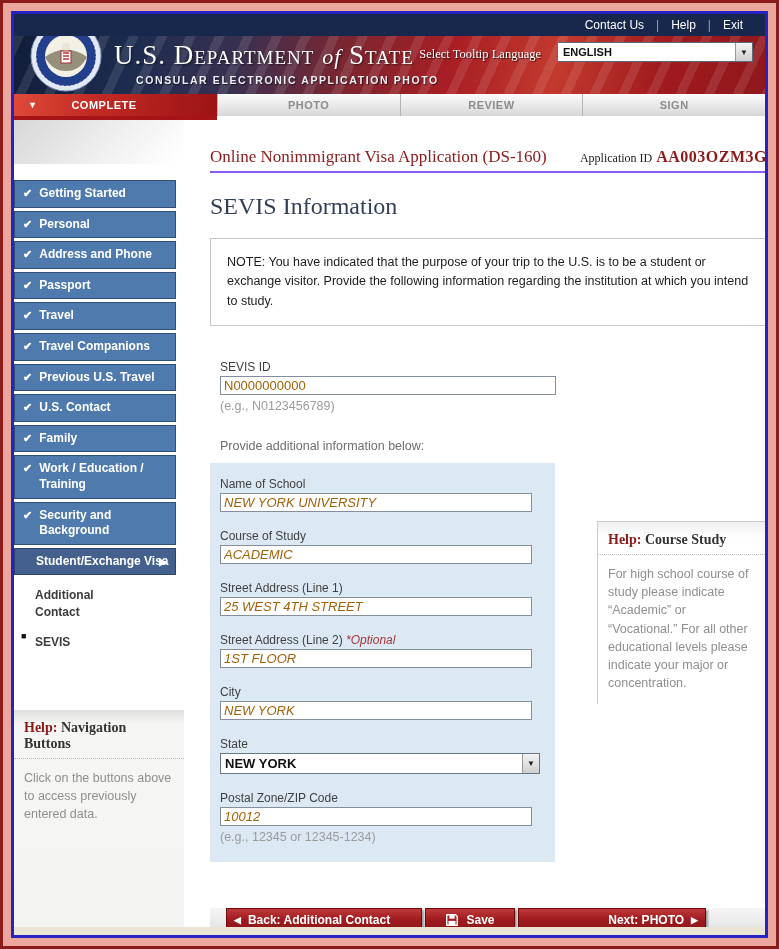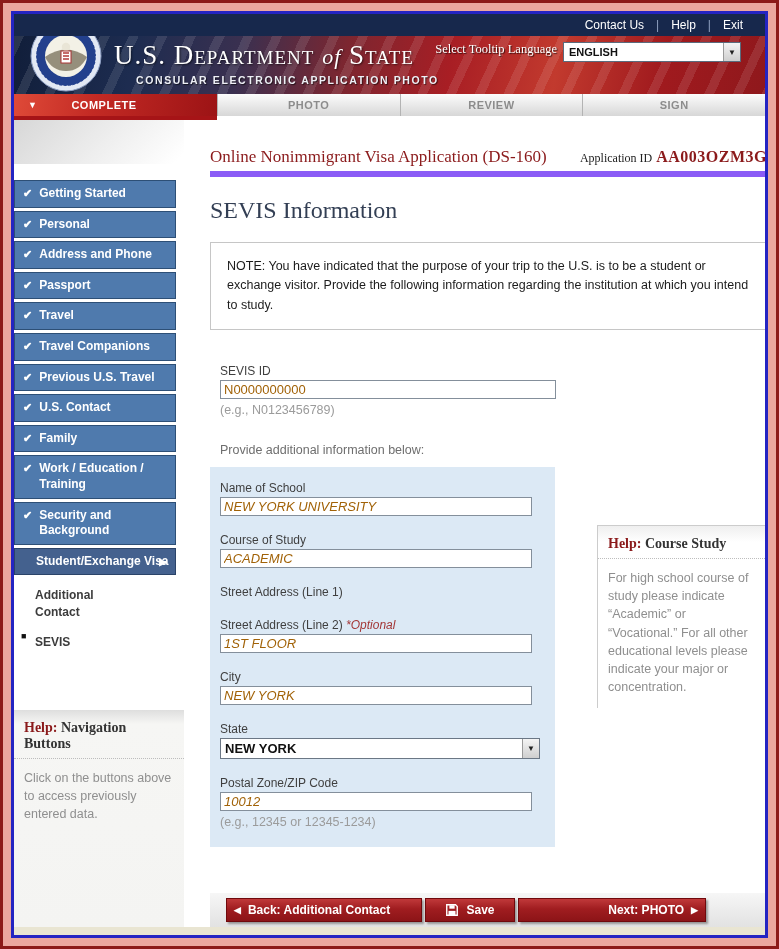--- a/index.html
+++ b/index.html
@@ -24,27 +24,27 @@
   .banner::before { content:""; position:absolute; inset:0;
       background:repeating-linear-gradient(115deg, rgba(255,255,255,0.10) 0 9px, rgba(255,255,255,0) 9px 26px);
       pointer-events:none; }
   .seal { position:absolute; left:16px; top:-16px; width:72px; height:72px; z-index:5; }
   .agency { position:absolute; left:100px; top:6px; color:#ffffff; }
   .agency-title { font-family:"Liberation Serif", serif; font-variant:small-caps;
       font-size:27px; letter-spacing:1px; text-shadow:1px 1px 2px rgba(0,0,0,0.6); line-height:1; }
   .agency-title .of { font-style:italic; font-variant:normal; font-size:22px; }
   .agency-sub { font-size:10.5px; font-weight:bold; letter-spacing:1.6px; color:#eef0f6;
       margin:5px 0 0 22px; text-shadow:1px 1px 1px rgba(0,0,0,0.6); }
-  .lang { position:absolute; right:24px; top:6px; display:flex; align-items:flex-start; gap:6px; }
+  .lang { position:absolute; right:12px; top:6px; display:flex; align-items:flex-end; gap:16px; }
   .lang-label { color:#fff; font-family:"Liberation Serif", serif; font-size:12.5px;
       text-shadow:1px 1px 1px rgba(0,0,0,0.7); }
   .select-box { display:flex; align-items:stretch; background:#fff; border:1px solid #5a6b7d;
       height:20px; cursor:pointer; }
   .select-box .val { font-size:11px; font-weight:bold; color:#111; padding:3px 6px 0 5px; }
-  .lang .select-box { width:178px; }
+  .lang .select-box { width:196px; }
   .select-box .val { flex:1; white-space:nowrap; overflow:hidden; }
   .select-box .arrow-btn { width:17px; background:linear-gradient(#f4f4f4,#cfcfcf);
       border-left:1px solid #9a9a9a; display:flex; align-items:center; justify-content:center;
       font-size:8px; color:#222; }
 
   
   .tabrow { height:22px; display:flex; position:relative; z-index:2; }
   .tab { flex:1; background:linear-gradient(#fcfcfc,#d7d7d7); border-left:1px solid #b3b3b3;
       color:#8c8c8c; font-size:11px; font-weight:bold; letter-spacing:0.5px;
       display:flex; align-items:center; justify-content:center; cursor:pointer; }
@@ -77,21 +77,21 @@
       color:#333333; padding:10px 10px 6px 10px; border-bottom:1px dotted #bdbdbd; }
   .help-title .hp { color:#8b1a1b;font-family:Liberation Serif, serif; }
   .help-body { color:#8f8f8f; font-size:12.5px; line-height:1.45; padding:10px 10px 12px 10px; }
   .help-nav { width:170px; margin-top:60px; background:linear-gradient(#dedede,#f6f6f4 14px,#f4f4f2); flex:1; }
   .help-course { width:170px; margin-top:58px; border-left:1px solid #cccccc; border-top:1px solid #cccccc;
       background:linear-gradient(#efefef,#ffffff 16px); align-self:flex-start; }
 
   
   .main-col { flex:1; padding:8px 6px 0 14px; display:flex; flex-direction:column; }
   .title-row { display:flex; align-items:baseline; justify-content:space-between;
-      padding-bottom:4px; border-bottom:6px solid #8b5cf6; }
+      padding-bottom:4px; border-bottom:2px solid #8b5cf6; }
   .form-title { font-family:"Liberation Serif", serif; color:#8b1a1b; font-size:17px; }
   .appid { font-family:"Liberation Serif", serif; font-size:12px; color:#222; white-space:nowrap;margin-top:20px; }
   .appid b { color:#8b1a1b; font-size:16px; margin-left:4px; letter-spacing:0.5px; }
   h1.page-title { font-family:"Liberation Serif", serif; font-weight:normal; color:#333f54;
       font-size:24px; margin:20px 0 18px 0; }
   .note-box { border:1px solid #c6c6c6; background:#fff; padding:14px 16px; font-size:12.5px;
       color:#1c1c1c; line-height:1.55; width:557px; }
 
   .fgroup { margin-top:0; }
   .flabel { font-size:12px; color:#3f3f3f; margin-bottom:2px; }
@@ -264,20 +264,21 @@
           <div class="fgroup">
             <div class="flabel">Name of School</div>
             <input class="tinput" type="text" value="NEW YORK UNIVERSITY" style="">
           </div>
           <div class="fgroup">
             <div class="flabel">Course of Study</div>
             <input class="tinput" type="text" value="ACADEMIC" style="">
           </div>
           <div class="fgroup">
             <div class="flabel">Street Address (Line 1)</div>
+            <input class="tinput" type="text" value="25 WEST 4TH STREET" style="">
           </div>
           <div class="fgroup">
             <div class="flabel"><span>Street Address (Line 2) </span><span class="opt">*Optional</span></div>
             <input class="tinput" type="text" value="1ST FLOOR" style="">
           </div>
           <div class="fgroup">
             <div class="flabel">City</div>
             <input class="tinput" type="text" value="NEW YORK" style="">
           </div>
           <div class="fgroup">

